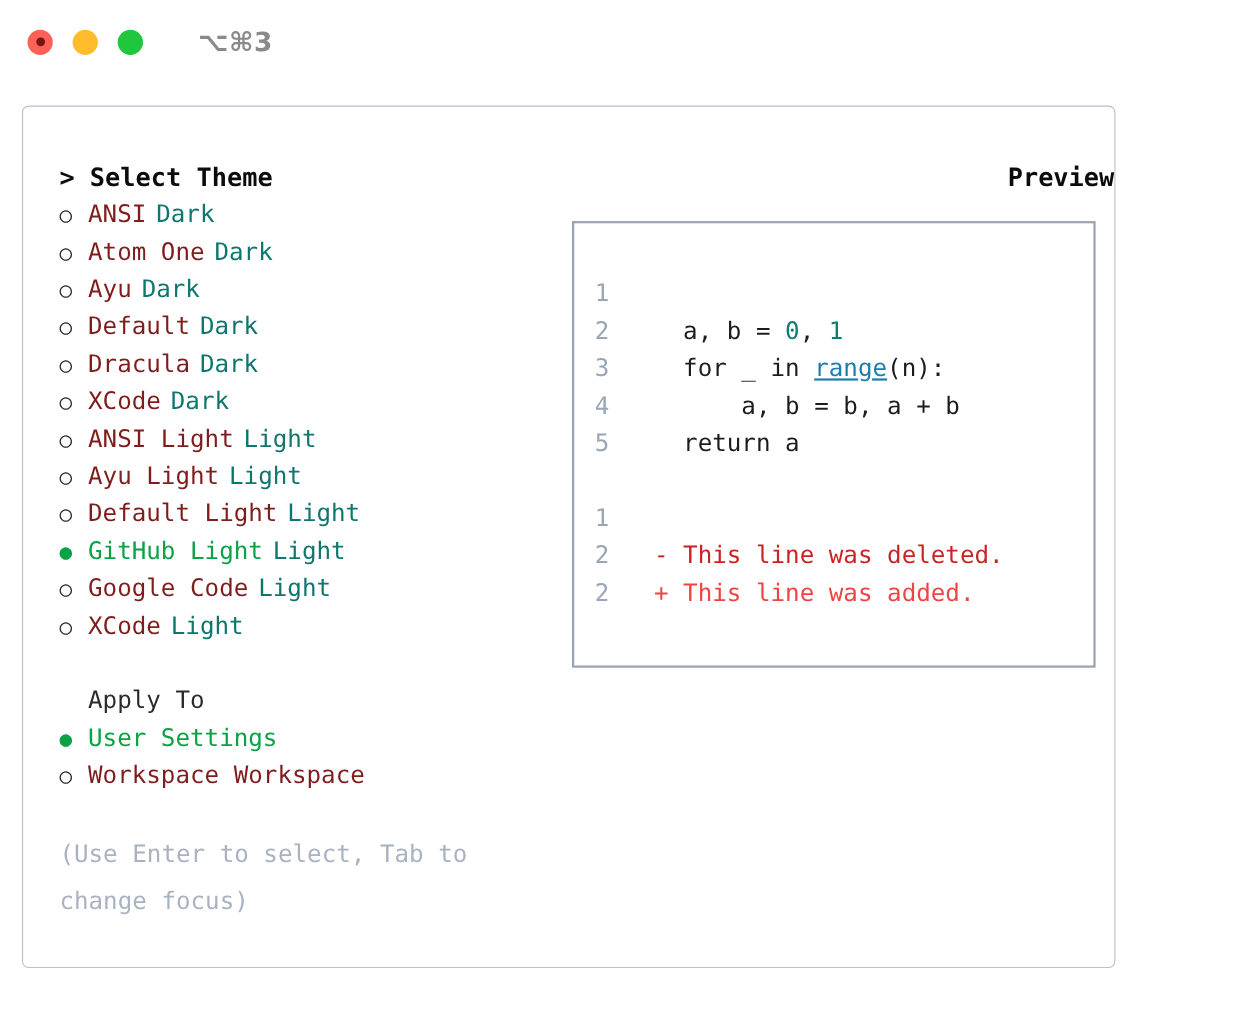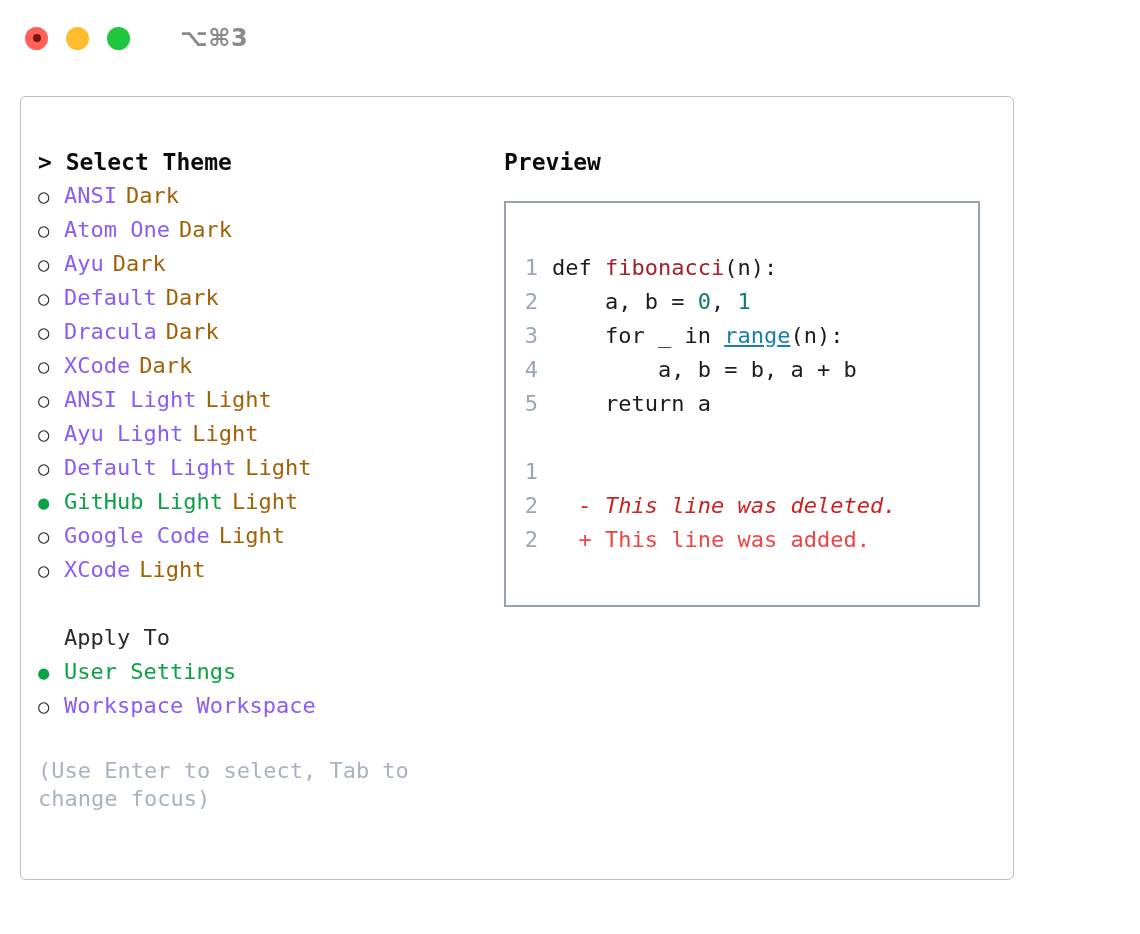--- a/index.html
+++ b/index.html
@@ -71,20 +71,21 @@
   .card {
     position: absolute;
     left: 20px;
     top: 96px;
     width: 994px;
     height: 784px;
     border: 1px solid #b8c0cc;
     border-radius: 6px;
     box-sizing: border-box;
     background: #ffffff;
+    padding-left: 16px;
   }
 
   .card-inner {
     display: flex;
     padding: 48px 0 0 0;
     height: 100%;
     box-sizing: border-box;
   }
 
   
@@ -112,55 +113,56 @@
   }
   .marker {
     width: 26px;
     flex: none;
     color: #2b2b2b;
     font-size: 19px;
   }
   .marker-sel { color: #0ba245; }
   .marker-blank { color: transparent; }
 
-  .opt-label { color: #8b5cf6; }
+  .opt-label { color: #7f1d1d; }
   .opt-label-sel { color: #0ba245; text-align: right; }
-  .opt-variant { color: #a16207; padding-left: 9px; }
+  .opt-variant { color: #0f766e; padding-left: 9px; }
 
   .group-title {
     display: flex;
     align-items: center;
     font-size: 22px;
     line-height: 34px;
     color: #2b2b2b;
     white-space: pre;
   }
 
   .spacer-lg { height: 34px; }
 
   .hint {
     margin-top: 34px;
     font-size: 22px;
-    line-height: 28px;
+    line-height: 42px;
     color: #a8b2c1;
     width: 420px;
   }
 
   
   .right-col {
     flex: 1;
     padding-left: 13px;
     box-sizing: border-box;
   }
   .preview-title {
     font-size: 23px;
     font-weight: bold;
     color: #0c0c0c;
     line-height: 34px;
     margin-bottom: 22px;
+    text-align: right;
   }
   .preview-box {
     width: 476px;
     height: 406px;
     border: 2px solid #98a2b3;
     box-sizing: border-box;
     padding: 48px 0 0 0;
     background: #ffffff;
   }
 
@@ -179,21 +181,21 @@
     box-sizing: border-box;
   }
   .code-text { color: #1c1c1c; }
 
   .tok-fn   { color: #a0222a; }
   .tok-num  { color: #117a71; }
   .tok-call { color: #1a7fad; text-decoration: underline; }
 
   .diff-gap { height: 34px; }
   .diff-ctx { color: #6b6b6b; }
-  .diff-del { color: #cc2222; font-style: italic; }
+  .diff-del { color: #cc2222; }
   .diff-add { color: #ef4444; }
 </style>
 </head>
 <body>
 
 <div class="window">
 
   <div class="titlebar">
     <div class="lights">
       <span class="light light-red"></span>
@@ -238,21 +240,21 @@
           </div>
 
         <div class="hint">(Use Enter to select, Tab to change focus)</div>
       </div>
 
       <div class="right-col">
         <div class="preview-title">Preview</div>
 
         <div class="preview-box">
           <div id="code-sample">
-              <div class="code-line"><span class="lineno">1</span><span><span class="code-text">def </span><span class="tok-fn">fibonacci</span><span class="code-text">(n):</span></span></div>
+              <div class="code-line"><span class="lineno">1</span></div>
               <div class="code-line"><span class="lineno">2</span><span><span class="code-text">    a, b = </span><span class="tok-num">0</span><span class="code-text">, </span><span class="tok-num">1</span></span></div>
               <div class="code-line"><span class="lineno">3</span><span><span class="code-text">    for _ in </span><span class="tok-call">range</span><span class="code-text">(n):</span></span></div>
               <div class="code-line"><span class="lineno">4</span><span><span class="code-text">        a, b = b, a + b</span></span></div>
               <div class="code-line"><span class="lineno">5</span><span><span class="code-text">    return a</span></span></div>
             </div>
           <div class="diff-gap"></div>
           <div id="diff-sample">
               <div class="code-line"><span class="lineno">1</span><span class="diff-ctx"><span>    </span></span></div>
               <div class="code-line"><span class="lineno">2</span><span class="diff-del"><span>  - </span><span>This line was deleted.</span></span></div>
               <div class="code-line"><span class="lineno">2</span><span class="diff-add"><span>  + </span><span>This line was added.</span></span></div>

